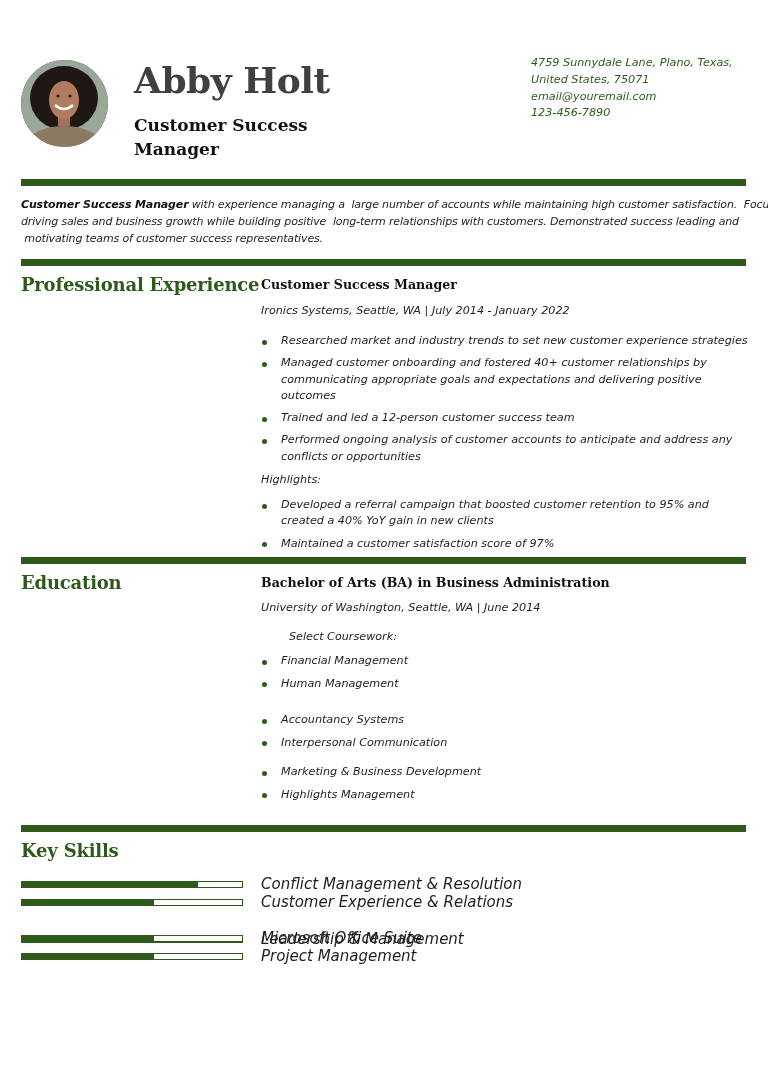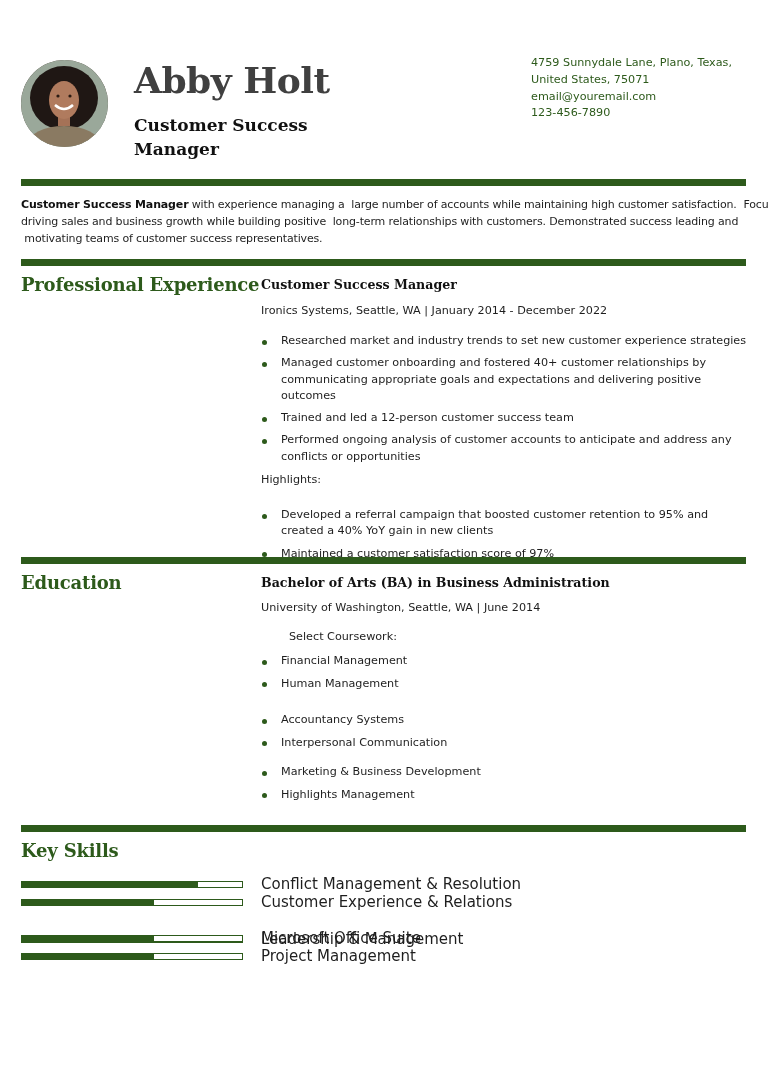--- a/index.html
+++ b/index.html
@@ -1,20 +1,20 @@
 <!DOCTYPE html>
 <html><head>
 <meta charset="utf-8">
 <style>
   * { box-sizing: border-box; margin: 0; padding: 0; }
   html, body { width: 768px; height: 1087px; background: #ffffff; overflow: hidden; }
   body { position: relative; font-family: "DejaVu Sans", sans-serif; color: #1e1e1e; }
 
   .serif { font-family: "DejaVu Serif", "Liberation Serif", serif; }
-  .sans { font-family: "DejaVu Sans", "Liberation Sans", sans-serif; }
+  .sans { font-family: "DejaVu Sans", "Liberation Sans", sans-serif; font-style: italic; }
 
   
   .avatar {
     position: absolute; left: 21px; top: 60px; width: 87px; height: 87px;
     border-radius: 50%; overflow: hidden;
     background: radial-gradient(circle at 50% 30%, #6b5a4d 0%, #3a2c25 55%, #8a9f8a 100%);
   }
   .avatar svg { width: 100%; height: 100%; display: block; }
 
   .name {
@@ -108,29 +108,29 @@
   <div style="white-space:pre;">driving sales and business growth while building positive  long-term relationships with customers. Demonstrated success leading and</div>
   <div style="white-space:pre;"> motivating teams of customer success representatives.</div>
 </div>
 
 <div class="bar" style="top:259px;"></div>
 
 <div class="section-heading serif" style="top:274px;">Professional Experience</div>
 
 <div class="right-col" style="top:276px;">
   <div class="entry-title serif">Customer Success Manager</div>
-  <div class="entry-sub sans" style="margin-top:9px;">Ironics Systems, Seattle, WA | January 2014 - December 2022</div>
+  <div class="entry-sub sans" style="margin-top:9px;">Ironics Systems, Seattle, WA | July 2014 - January 2022</div>
   <ul class="bullets sans" style="margin-top:14px;">
     <li style="margin-bottom:6px;"><span class="dot"></span><span>Researched market and industry trends to set new customer experience strategies</span></li>
     <li style="margin-bottom:6px;"><span class="dot"></span><span>Managed customer onboarding and fostered 40+ customer relationships  by communicating appropriate goals and expectations and delivering  positive outcomes</span></li>
     <li style="margin-bottom:6px;"><span class="dot"></span><span>Trained and led a 12-person customer success team</span></li>
     <li><span class="dot"></span><span>Performed ongoing analysis of customer accounts to anticipate and address any conflicts or opportunities</span></li>
   </ul>
   <div class="plain-label sans" style="margin-top:7px;">Highlights:</div>
-  <ul class="bullets sans" style="margin-top:19px;">
+  <ul class="bullets sans" style="margin-top:9px;">
     <li style="margin-bottom:6px;"><span class="dot"></span><span>Developed a referral campaign that boosted customer retention to 95% and created a 40% YoY gain in new clients</span></li>
     <li><span class="dot"></span><span>Maintained a customer satisfaction score of 97%</span></li>
   </ul>
 </div>
 
 <div class="bar" style="top:557px;"></div>
 
 <div class="section-heading serif" style="top:572px;">Education</div>
 
 <div class="right-col" style="top:574px;">

